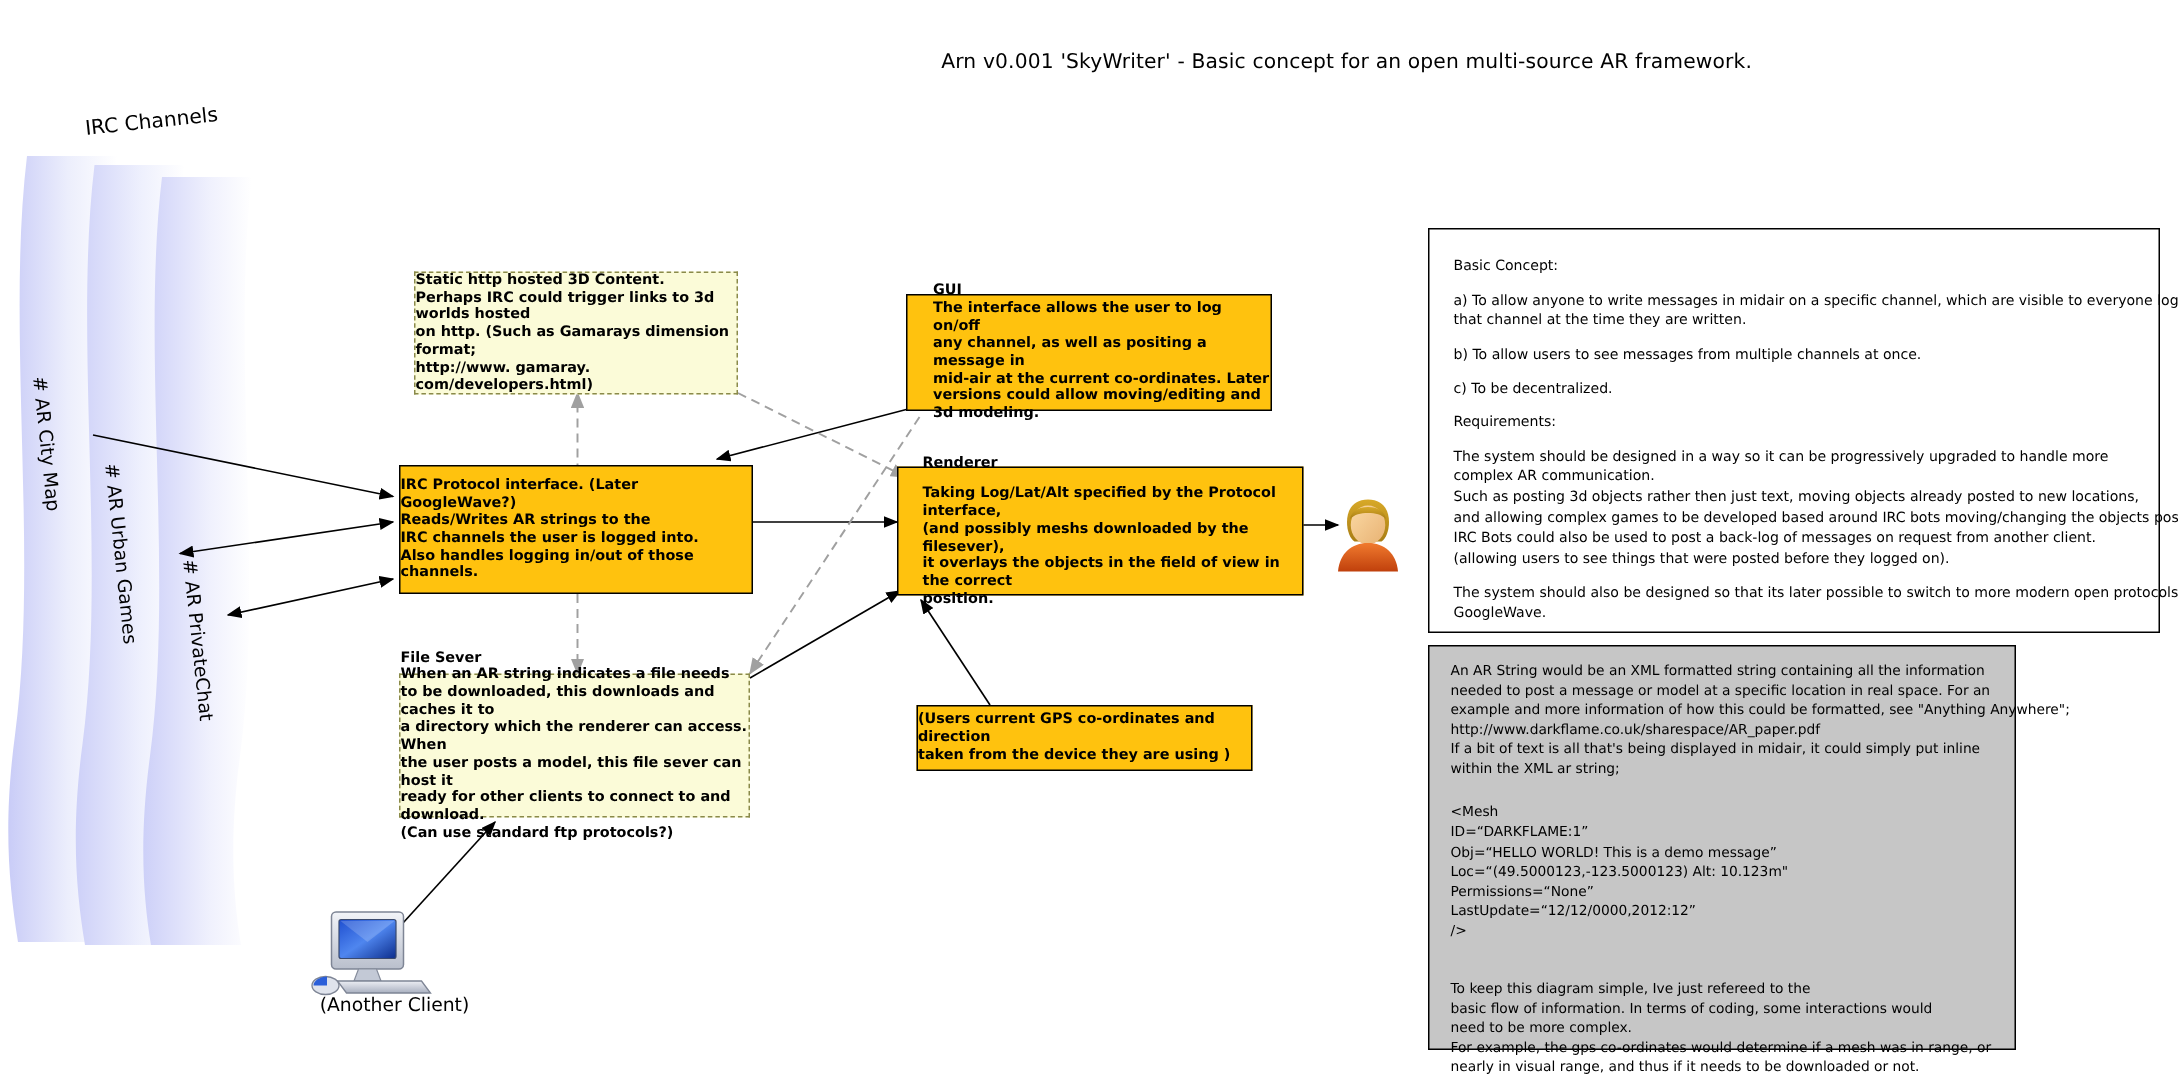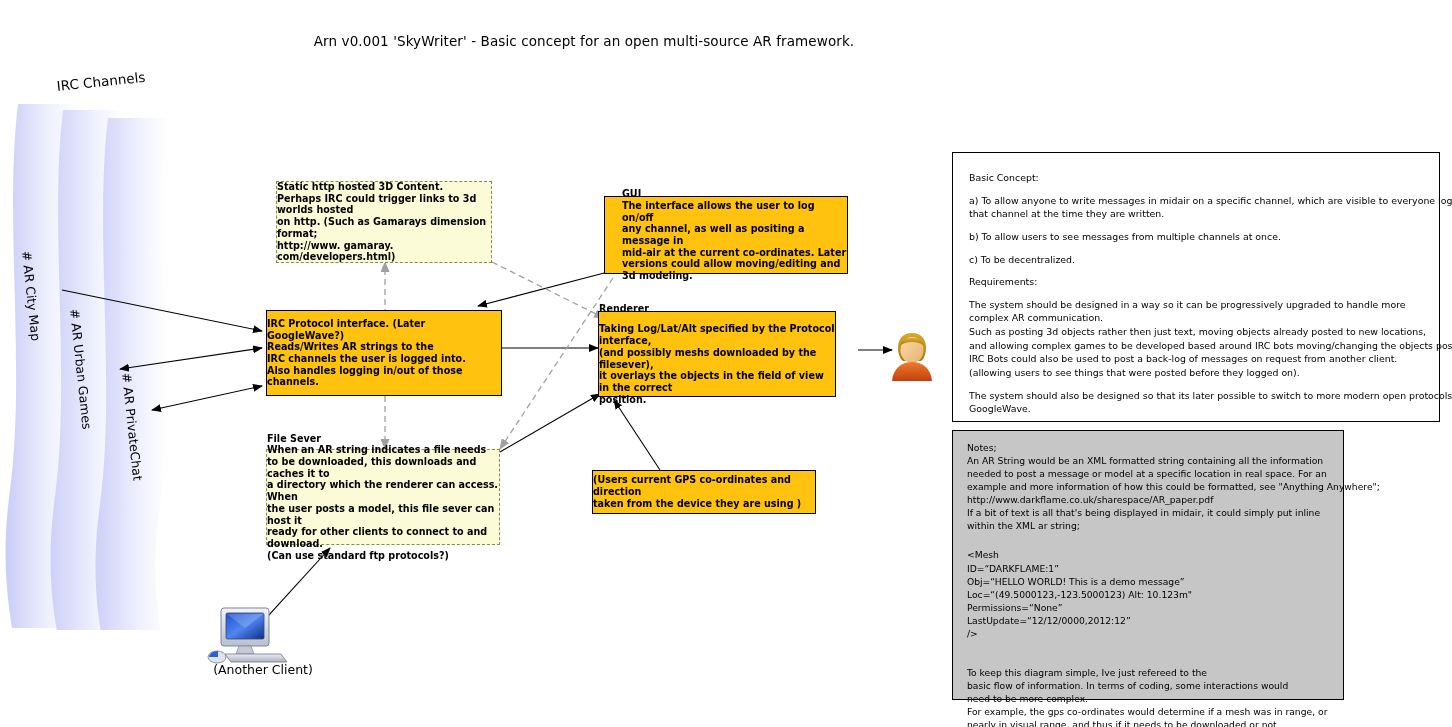--- a/index.html
+++ b/index.html
@@ -1,21 +1,21 @@
 <!DOCTYPE html>
 <html><head>
 <meta charset="utf-8">
 <style>
   html,body{margin:0;padding:0;background:#ffffff;}
   body{width:1452px;height:727px;position:relative;overflow:hidden;
        font-family:"DejaVu Sans","Liberation Sans",sans-serif;color:#000;}
   .abs{position:absolute;}
 
   
-  #diagram-title{left:0;top:33px;width:1168px;text-align:center;font-size:13.5px;letter-spacing:.1px;}
+  #diagram-title{left:0;top:33px;width:1168px;text-align:right;font-size:13.5px;letter-spacing:.1px;}
 
   
   #irc-channels-group{left:0;top:70px;width:230px;height:560px;}
   #irc-channels-label{left:56px;top:78px;font-size:13.5px;transform:rotate(-6deg);transform-origin:left top;}
   .ribbon-svg{position:absolute;left:0;top:0;}
   .ribbon-label{position:absolute;font-size:12.5px;white-space:nowrap;transform-origin:left top;}
 
   
   .box{position:absolute;box-sizing:border-box;line-height:1.22;}
   .box-solid{background:#ffc20e;border:1px solid #000;font-weight:bold;font-size:9.6px;
@@ -155,32 +155,32 @@
   <div class="inner" style="width:108%;">
     <div>GUI</div>
     <div>The interface allows the user to log on/off</div>
     <div>any channel, as well as positing a message in</div>
     <div>mid-air at the current co-ordinates. Later</div>
     <div>versions could allow moving/editing and</div>
     <div>3d modeling.</div>
   </div>
 </div>
 
-<div class="box box-solid" style="left:598px;top:311px;width:238px;height:86px;">
+<div class="box box-solid" style="left:598px;top:311px;width:271px;height:86px;padding-left:16px;">
   <div class="inner" style="width:106%;">
     <div>Renderer</div>
     <div style="height:9px;"></div>
     <div>Taking Log/Lat/Alt specified by the Protocol interface,</div>
     <div>(and possibly meshs downloaded by the filesever),</div>
     <div>it overlays the objects in the field of view in the correct</div>
     <div>position.</div>
   </div>
 </div>
 
-<div class="box box-solid" style="left:592px;top:470px;width:224px;height:44px;">
+<div class="box box-solid" style="left:611px;top:470px;width:224px;height:44px;">
   <div class="inner" style="width:110%;">
     <div>(Users current GPS co-ordinates and direction</div>
     <div>taken from the device they are using )</div>
   </div>
 </div>
 
 <div class="abs" id="client-group">
   <svg width="92" height="62" viewBox="0 0 92 62">
     <defs>
       <linearGradient id="scr" x1="0" y1="0" x2="1" y2="1">
@@ -255,21 +255,20 @@
     </div>
     <div class="p tight">
       <div class="nowrap-line">The system should also be designed so that its later possible to switch to more modern open protocols such as</div>
       <div>GoogleWave.</div>
     </div>
   </div>
 </div>
 
 <div class="abs" id="notes-panel">
   <div id="notes-inner">
-    <div>Notes;</div>
     <div>An AR String would be an XML formatted string containing all the information</div>
     <div>needed to post a message or model at a specific location in real space. For an</div>
     <div class="nowrap-line">example and more information of how this could be formatted, see "Anything Anywhere";</div>
     <div> http://www.darkflame.co.uk/sharespace/AR_paper.pdf</div>
     <div> If a bit of text is all that's being displayed in midair, it could simply put inline</div>
     <div>within the XML ar string;</div>
     <div style="height:16px;"></div>
     <div>&lt;Mesh</div>
     <div>ID=“DARKFLAME:1”</div>
     <div>Obj=“HELLO WORLD! This is a demo message”</div>

